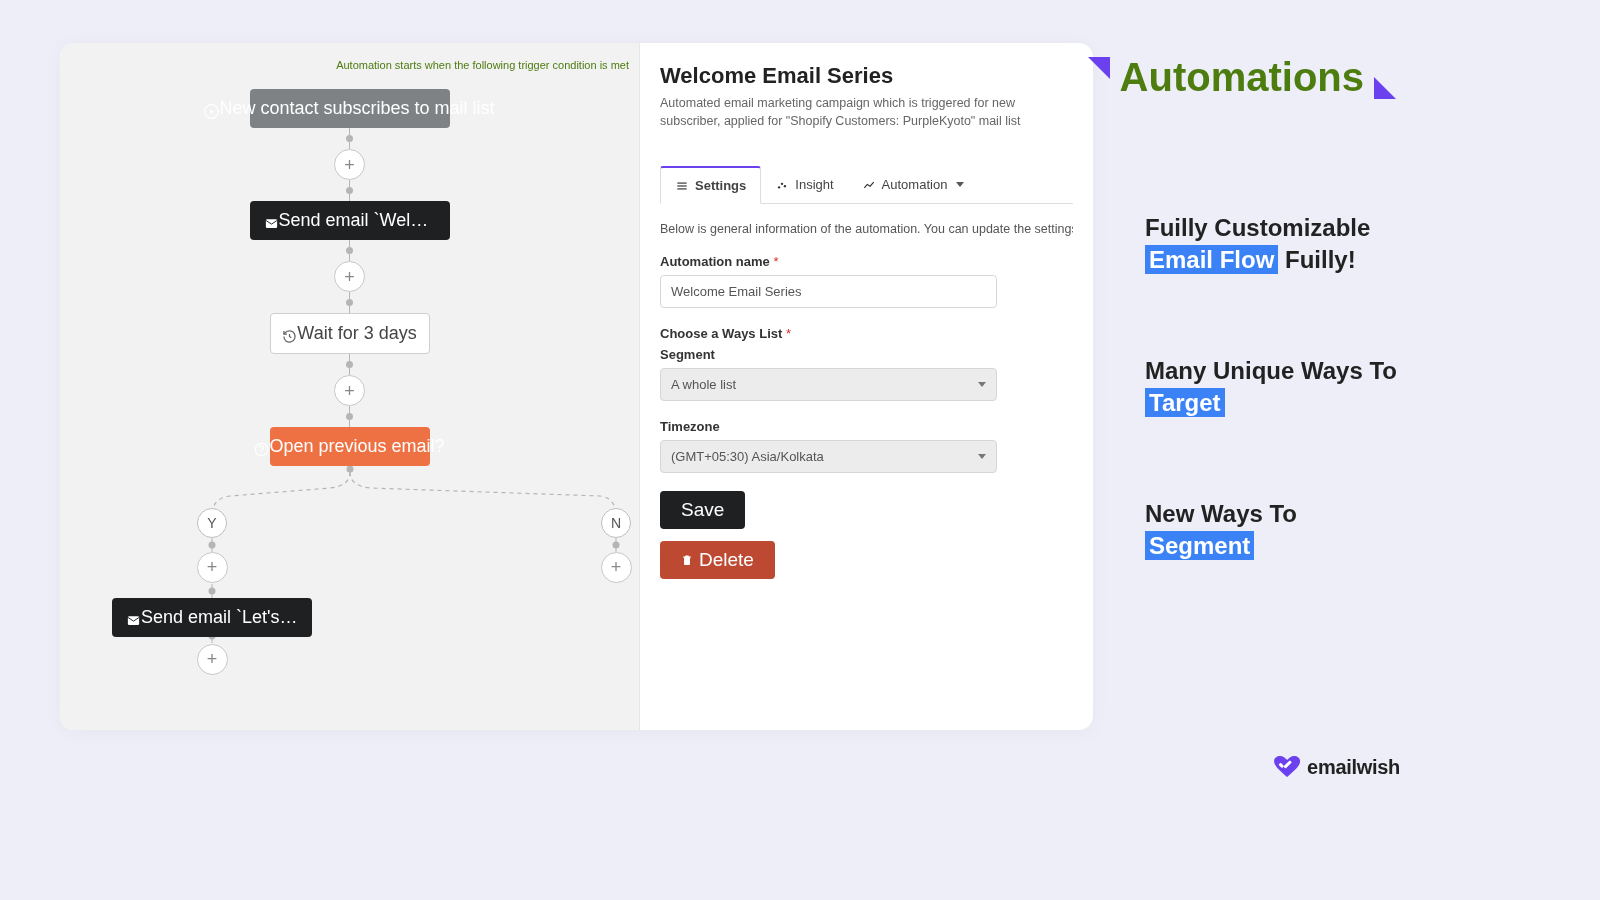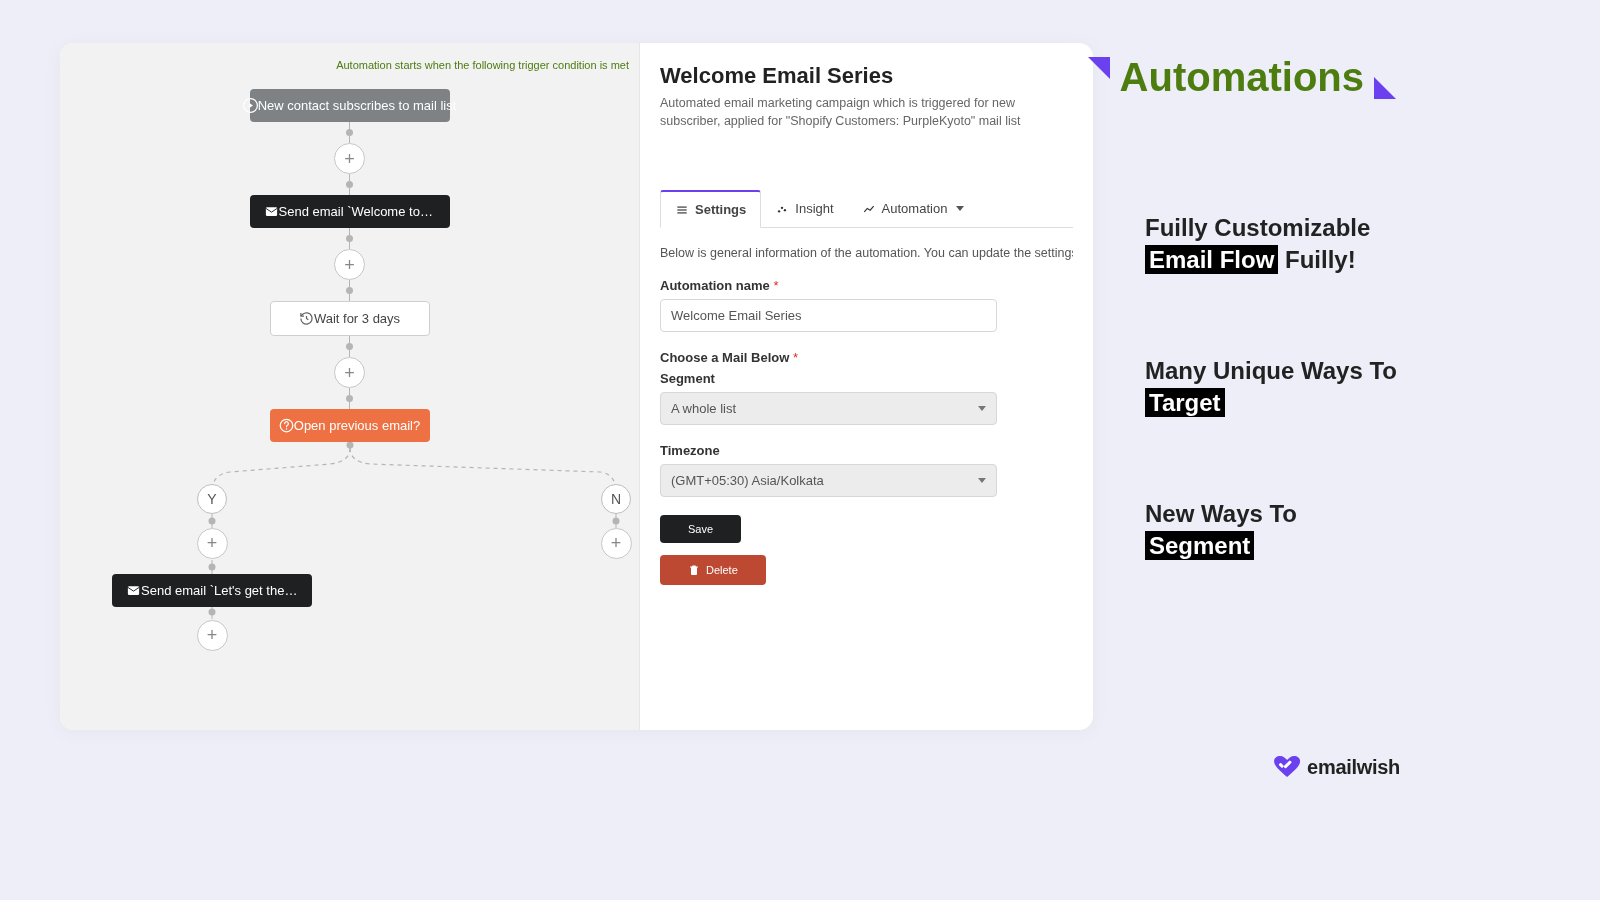--- a/index.html
+++ b/index.html
@@ -10,64 +10,64 @@
     .flow-panel { flex: 0 0 580px; background: #f2f2f2; border-top-left-radius: 14px; border-bottom-left-radius: 14px; border-right: 1px solid #e6e6e6; position: relative; padding-top: 12px; overflow: hidden; }
     .flow-header { text-align: right; font-size: 11px; color: #4d7c0f; padding: 4px 10px 18px; }
 
     .flow-column { display: flex; flex-direction: column; align-items: center; position: relative; }
 
     .line { width: 1px; background: #b5b5b5; }
     .dot { width: 7px; height: 7px; border-radius: 50%; background: #b5b5b5; }
 
     .plus-btn { width: 31px; height: 31px; border-radius: 50%; background: #fff; border: 1px solid #c7c7c7; display: flex; align-items: center; justify-content: center; font-size: 18px; color: #888; cursor: pointer; font-weight: 300; line-height: 1; }
 
-    .node { padding: 9px 14px; border-radius: 4px; font-size: 13px; display: flex; align-items: flex-end; gap: 0; white-space: nowrap; }
+    .node { padding: 9px 14px; border-radius: 4px; font-size: 18px; display: flex; align-items: flex-end; gap: 0; white-space: nowrap; }
     .node.grey { background: #7e8285; color: #fff; width: 200px; justify-content: center; }
     .node.black { background: #1e2022; color: #fff; width: 200px; max-width: 200px; overflow: hidden; }
     .node.black .txt { overflow: hidden; text-overflow: ellipsis; }
     .node.white { background: #fff; border: 1px solid #cfcfcf; color: #444; width: 160px; justify-content: center; }
     .node.orange { background: #ee7144; color: #fff; width: 160px; justify-content: center; }
 
     .icon-sm { width: 15px; height: 15px; flex-shrink: 0; }
 
     .branches { position: relative; width: 100%; height: 240px; }
     .yn-circle { position: absolute; width: 30px; height: 30px; border-radius: 50%; background: #fff; border: 1px solid #bdbdbd; display: flex; align-items: center; justify-content: center; font-size: 14px; color: #555; }
     .yn-plus { position: absolute; width: 31px; height: 31px; border-radius: 50%; background: #fff; border: 1px solid #c7c7c7; display: flex; align-items: center; justify-content: center; font-size: 18px; color: #888; cursor: pointer; }
 
     .settings-panel { flex: 1; padding: 20px; overflow: hidden; }
     .sp-title { font-size: 22px; font-weight: 700; color: #222; margin-bottom: 6px; }
     .sp-desc { font-size: 12.5px; color: #666; line-height: 1.4; margin-bottom: 36px; max-width: 420px; }
 
     .tabs { display: flex; border-bottom: 1px solid #ddd; margin-bottom: 18px; }
-    .tab { padding: 10px 14px; font-size: 13px; color: #444; display: flex; align-items: center; gap: 6px; cursor: pointer; position: relative; margin-top: 24px; }
+    .tab { padding: 10px 14px; font-size: 13px; color: #444; display: flex; align-items: center; gap: 6px; cursor: pointer; position: relative; }
     .tab.active { font-weight: 700; border: 1px solid #ddd; border-bottom: 1px solid #fff; border-top: 2px solid #6a40ef; margin-bottom: -1px; background: #fff; border-radius: 3px 3px 0 0; }
     .tab .ico { width: 14px; height: 14px; }
 
     .sp-info { font-size: 12.5px; color: #555; margin-bottom: 18px; white-space: nowrap; overflow: hidden; }
 
     .form-label { font-size: 13px; font-weight: 700; color: #333; margin-bottom: 6px; display: block; }
     .req { color: #d93025; font-weight: 400; }
     .form-input { width: 337px; height: 33px; border: 1px solid #d7d7d7; border-radius: 4px; padding: 0 10px; font-size: 13px; color: #555; margin-bottom: 18px; background: #fff; }
     .form-select { width: 337px; height: 33px; border: 1px solid #d7d7d7; border-radius: 4px; padding: 0 10px; font-size: 13px; color: #555; margin-bottom: 18px; background: #ececec; display: flex; align-items: center; justify-content: space-between; cursor: pointer; }
     .caret { width: 0; height: 0; border-left: 4px solid transparent; border-right: 4px solid transparent; border-top: 5px solid #777; }
 
-    .btn { padding: 8px 28px; border-radius: 4px; font-size: 11px; border: none; cursor: pointer; display: inline-flex; align-items: center; gap: 6px; }
+    .btn { padding: 8px 21px; border-radius: 4px; font-size: 19px; border: none; cursor: pointer; display: inline-flex; align-items: center; gap: 6px; }
     .btn.save { background: #1e2022; color: #fff; margin-bottom: 12px; }
     .btn.delete { background: #bd4932; color: #fff; }
 
     
     .headline { position: absolute; right: 204px; top: 55px; display: flex; align-items: center; gap: 10px; }
     .headline-text { font-size: 40px; font-weight: 700; color: #4d7c0f; }
     .tri { width: 0; height: 0; }
     .tri.tl { border-right: 22px solid #6a40ef; border-bottom: 22px solid transparent; transform: translateY(-10px); }
     .tri.br { border-left: 22px solid #6a40ef; border-top: 22px solid transparent; transform: translateY(10px); }
 
     .feature-list { position: absolute; left: 1145px; top: 212px; width: 340px; }
     .feature { margin-bottom: 78px; font-size: 24px; font-weight: 600; line-height: 1.35; color: #222; }
-    .hl { background: #000000; color: #fff; padding: 1px 4px; }
+    .hl { background: #3b82f6; color: #fff; padding: 1px 4px; }
 
     .logo { position: absolute; right: 200px; bottom: 120px; display: flex; align-items: center; gap: 6px; }
     .logo-mark { position: relative; width: 28px; height: 26px; }
     .heart { width: 26px; height: 22px; background: #6a40ef; position: absolute; left: 1px; top: 2px; clip-path: path('M13 21 C 5 14, 0 10, 0 5 C 0 2, 3 0, 6 0 C 9 0, 11 2, 13 4 C 15 2, 17 0, 20 0 C 23 0, 26 2, 26 5 C 26 10, 21 14, 13 21 Z'); }
     .check-l { position: absolute; left: 10px; top: 9px; width: 9px; height: 2.5px; background: #fff; transform: rotate(-45deg); border-radius: 1px; }
     .check-s { position: absolute; left: 6px; top: 10px; width: 5px; height: 2.5px; background: #fff; transform: rotate(45deg); border-radius: 1px; }
     .logo-text { font-size: 20px; font-weight: 700; color: #222; letter-spacing: -0.3px; }
 
     svg { display: block; }
     .branch-svg { position: absolute; left: 0; top: 0; }
@@ -202,21 +202,21 @@
       </div>
     </div>
 
     <div class="sp-info">
       <span>Below is general information of the automation. You can update the settings and click `</span>
     </div>
 
     <label class="form-label"><span>Automation name</span> <span class="req">*</span></label>
     <input class="form-input" value="Welcome Email Series" style="">
 
-    <label class="form-label"><span>Choose a Mail Below</span> <span class="req">*</span></label>
+    <label class="form-label"><span>Choose a Ways List</span> <span class="req">*</span></label>
 
     <label class="form-label">Segment</label>
     <div class="form-select">
       <span>A whole list</span>
         <span class="caret"></span>
     </div>
 
     <label class="form-label">Timezone</label>
     <div class="form-select">
       <span>(GMT+05:30) Asia/Kolkata</span>

